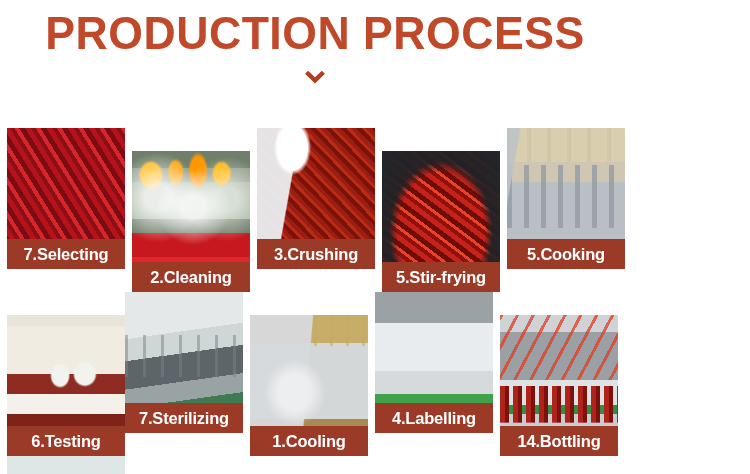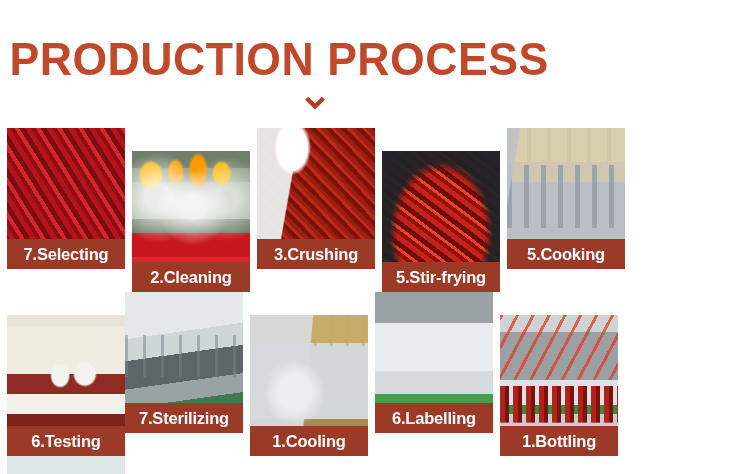--- a/index.html
+++ b/index.html
@@ -12,21 +12,22 @@
 
   body {
     background: #ffffff;
     font-family: "Liberation Sans", sans-serif;
     position: relative;
   }
 
   
   .header {
     width: 630px;
-    padding-top: 34px;
+    padding-top: 8px;
+    text-align: center;
   }
 
   .page-title {
     font-family: "Liberation Sans", sans-serif;
     font-size: 46px;
     line-height: 50px;
     font-weight: bold;
     letter-spacing: 0.5px;
     color: #c0492a;
     text-transform: uppercase;
@@ -257,26 +258,26 @@
     <div class="card-label">7.Sterilizing</div>
   </div>
 
   <div class="card low row2">
     <div class="card-photo ph-cooling"></div>
     <div class="card-label">1.Cooling</div>
   </div>
 
   <div class="card high row2">
     <div class="card-photo ph-labelling"></div>
-    <div class="card-label">6.Labelling</div>
+    <div class="card-label">4.Labelling</div>
   </div>
 
   <div class="card low row2">
     <div class="card-photo ph-bottling"></div>
-    <div class="card-label">1.Bottling</div>
+    <div class="card-label">14.Bottling</div>
   </div>
 
   <div class="card high row2">
     <div class="card-photo ph-packing"></div>
 
   </div>
 
   <div class="card low row2">
     <div class="card-photo ph-inspec"></div>
 

